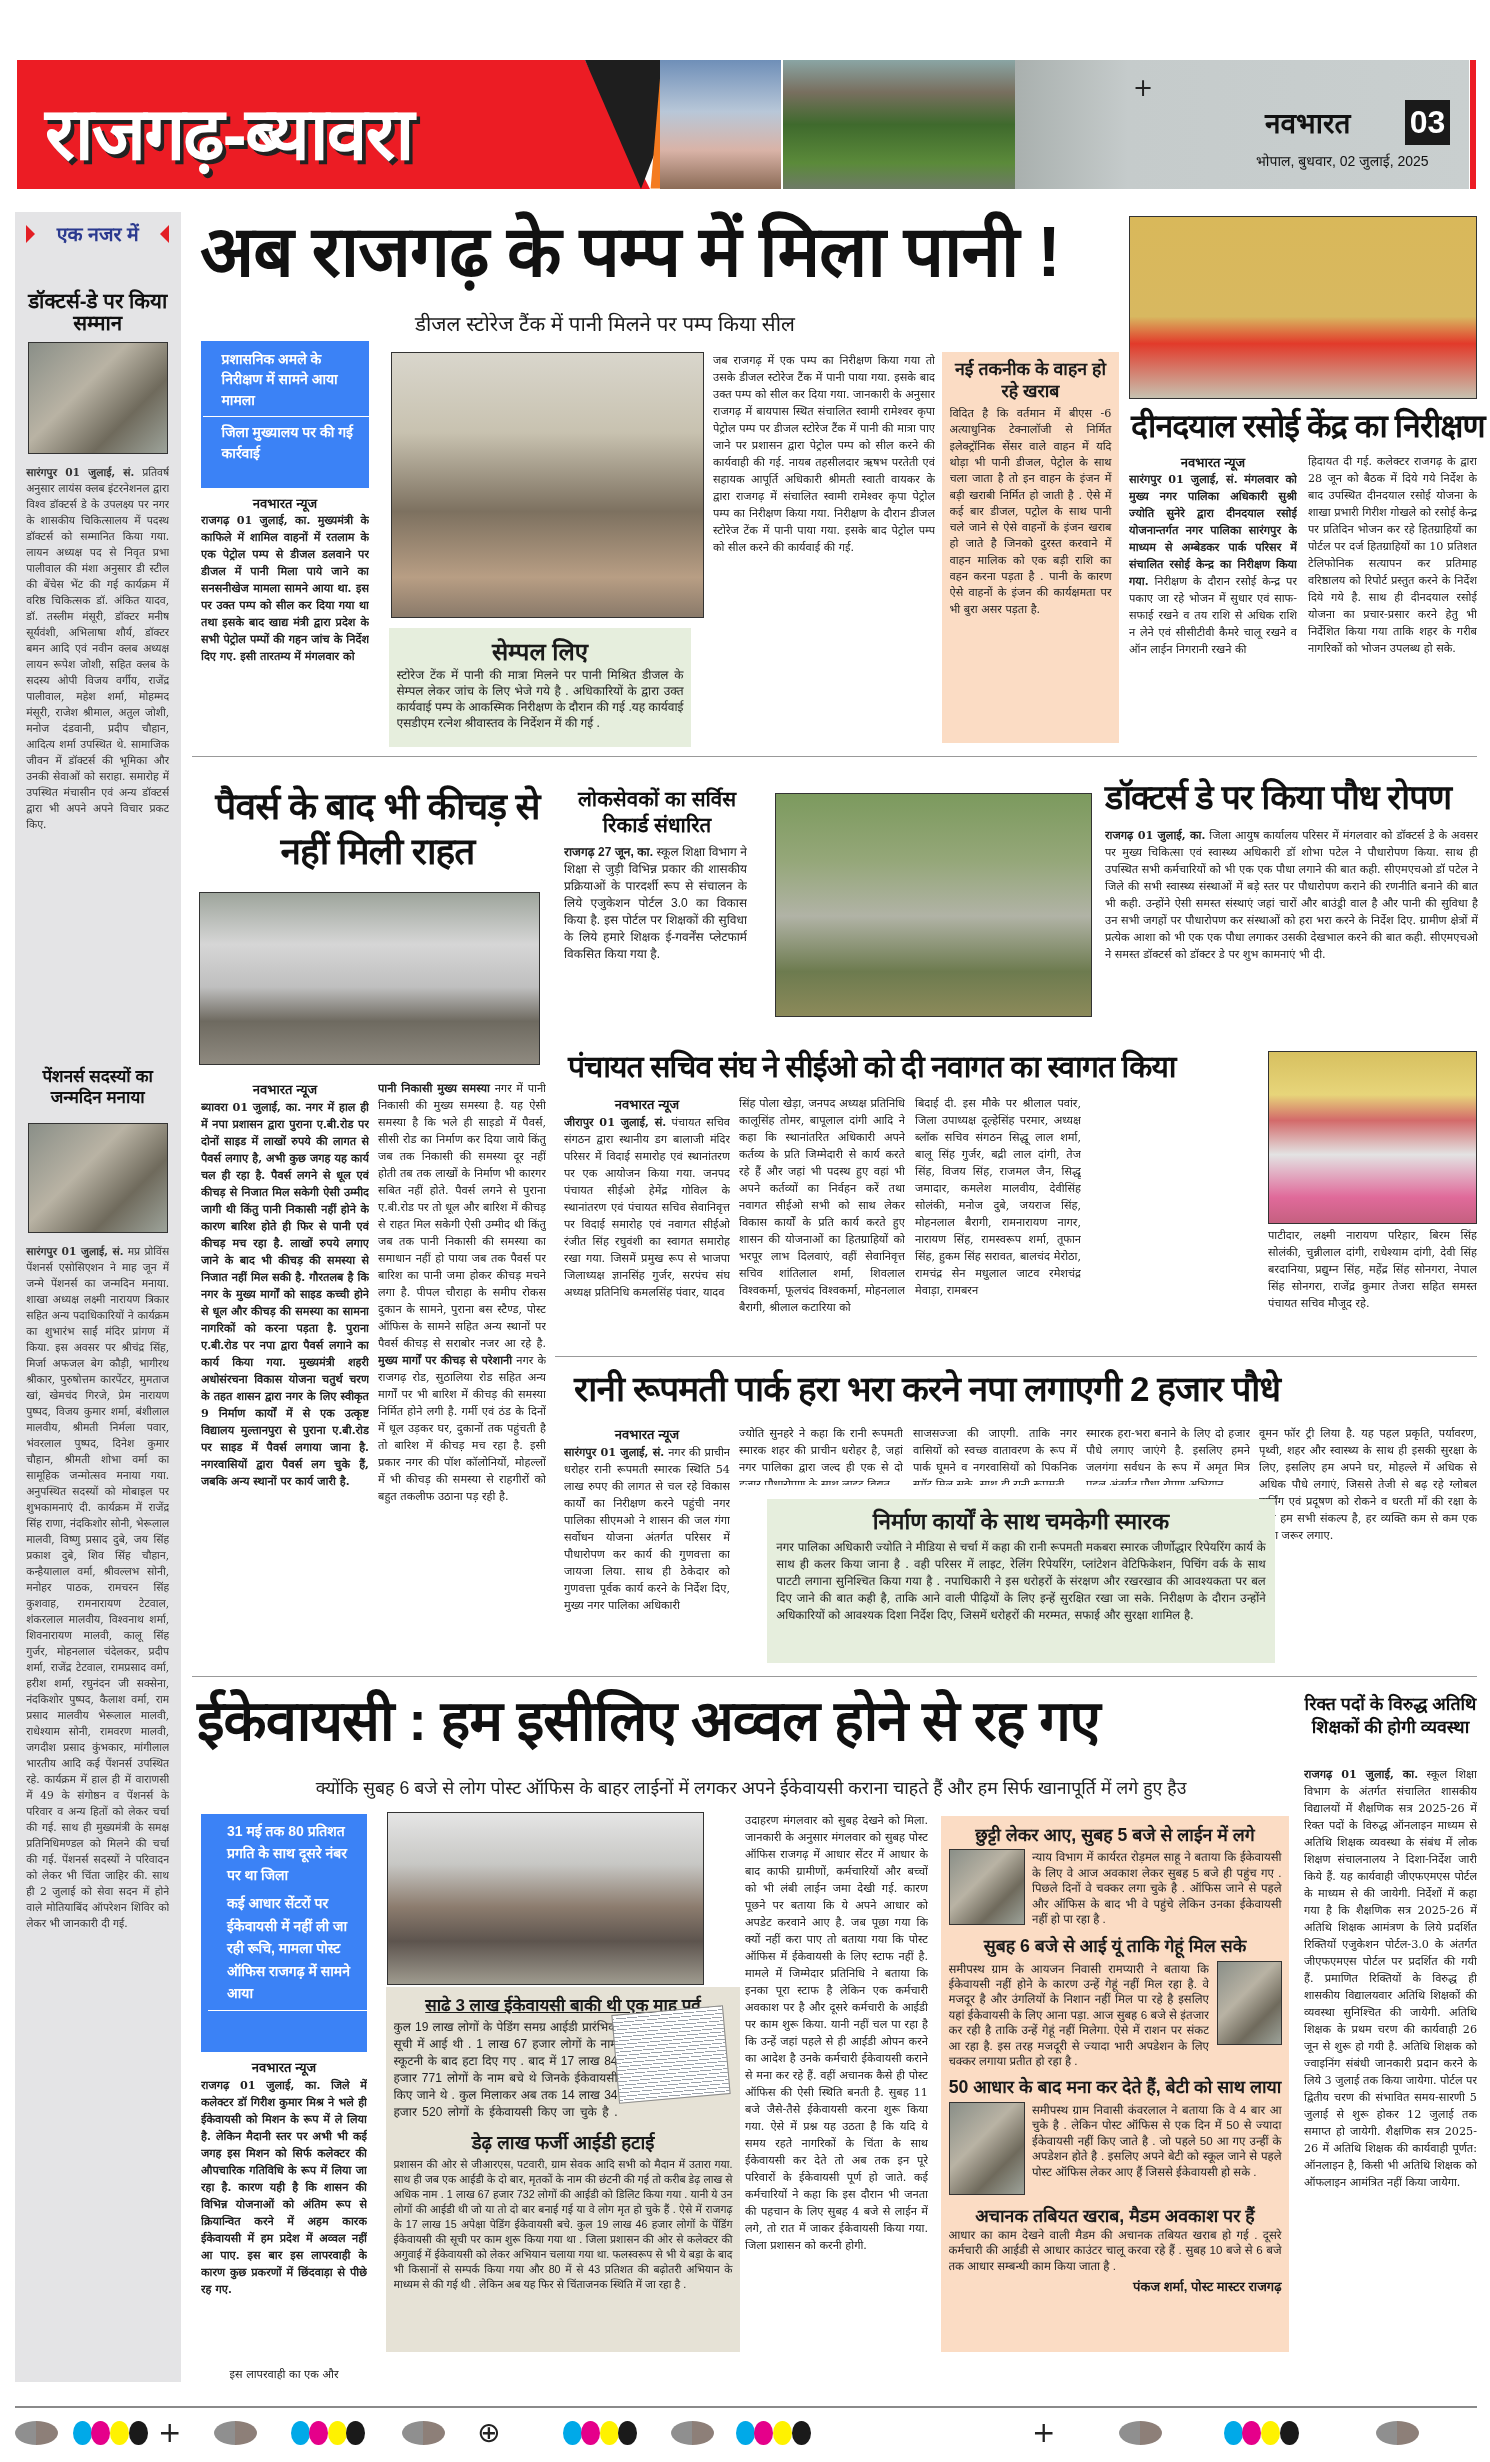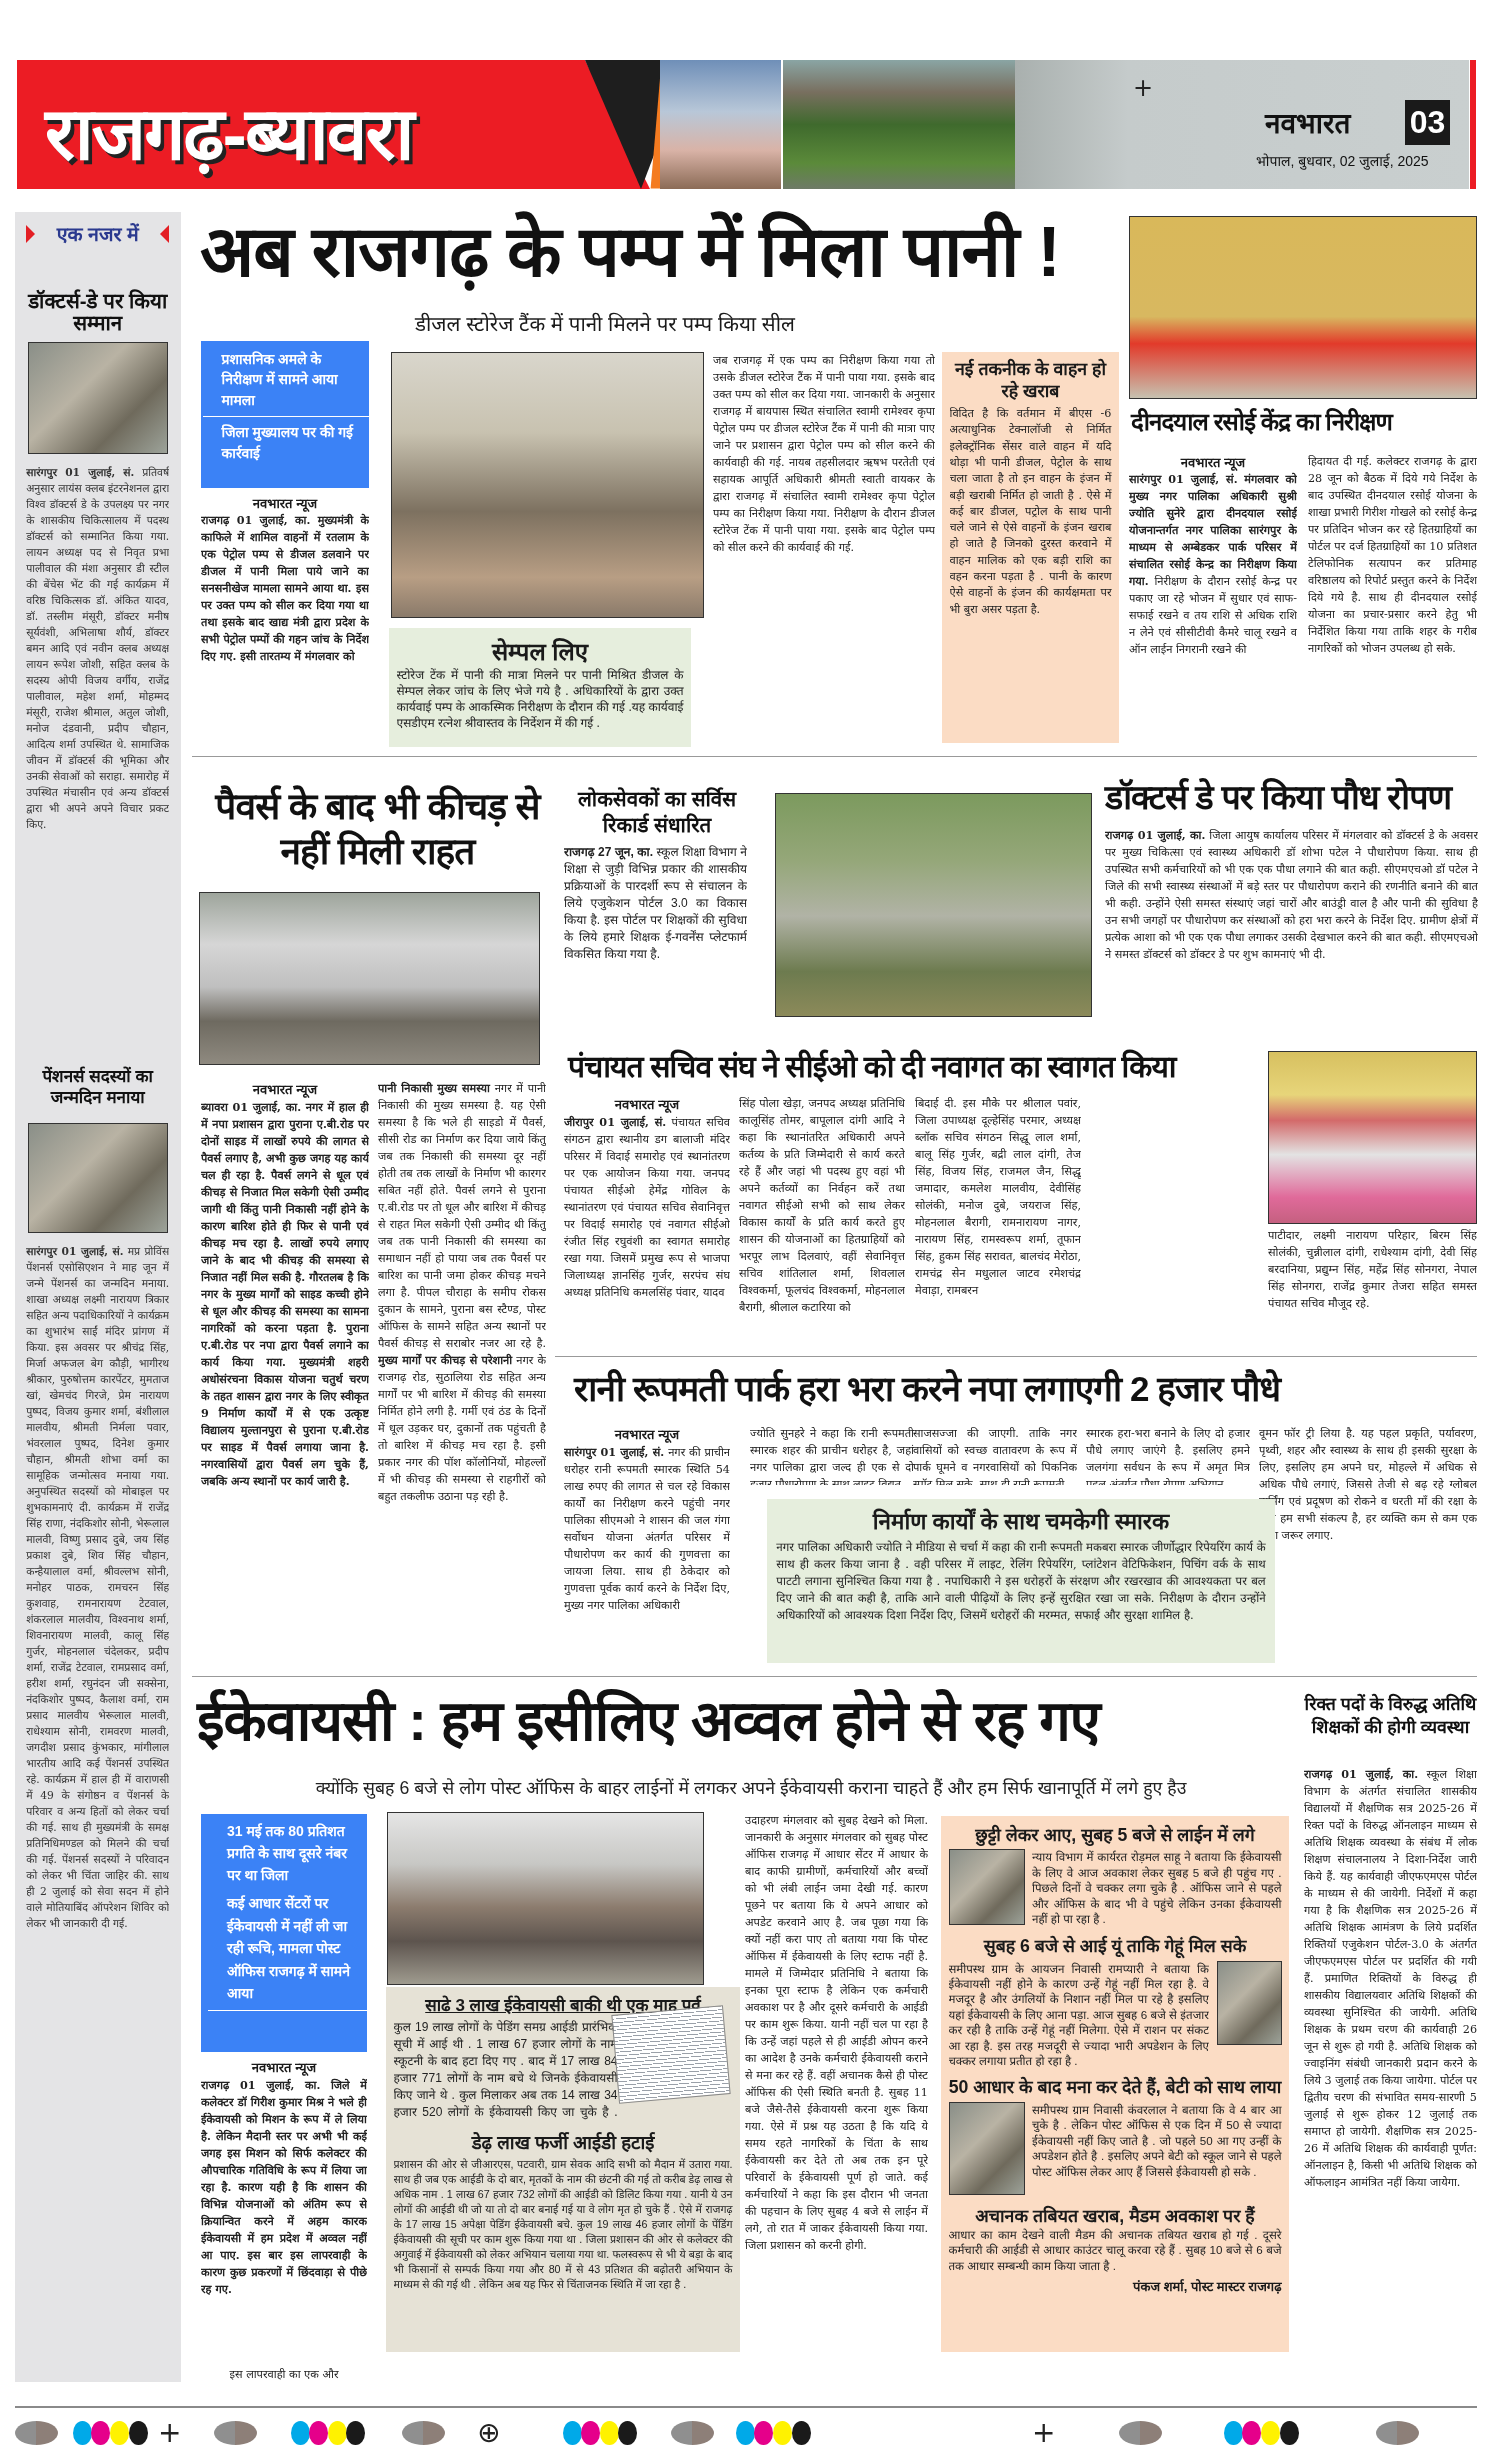--- a/index.html
+++ b/index.html
@@ -113,21 +113,21 @@
 </div>
 
 <div class="abs body-text" style="left:713px; top:352px; width:222px; height:391px;">जब राजगढ़ में एक पम्प का निरीक्षण किया गया तो उसके डीजल स्टोरेज टैंक में पानी पाया गया. इसके बाद उक्त पम्प को सील कर दिया गया. जानकारी के अनुसार राजगढ़ में बायपास स्थित संचालित स्वामी रामेश्वर कृपा पेट्रोल पम्प पर डीजल स्टोरेज टैंक में पानी की मात्रा पाए जाने पर प्रशासन द्वारा पेट्रोल पम्प को सील करने की कार्यवाही की गई. नायब तहसीलदार ऋषभ परतेती एवं सहायक आपूर्ति अधिकारी श्रीमती स्वाती वायकर के द्वारा राजगढ़ में संचालित स्वामी रामेश्वर कृपा पेट्रोल पम्प का निरीक्षण किया गया. निरीक्षण के दौरान डीजल स्टोरेज टेंक में पानी पाया गया. इसके बाद पेट्रोल पम्प को सील करने की कार्यवाई की गई.</div>
 
 <div class="abs peachbox" style="left:942px; top:352px; width:177px; height:391px; padding:5.6px 7.5px;">
   <div class="cond" style="font-size:17.7px; font-weight:bold; text-align:center; line-height:22.4px;">नई तकनीक के वाहन हो रहे खराब</div>
   <div class="body-text" style="font-size:11.2px; line-height:16.3px; height:335px; margin-top:3.7px;">विदित है कि वर्तमान में बीएस -6 अत्याधुनिक टेक्नालॉजी से निर्मित इलेक्ट्रॉनिक सेंसर वाले वाहन में यदि थोड़ा भी पानी डीजल, पेट्रोल के साथ चला जाता है तो इन वाहन के इंजन में बड़ी खराबी निर्मित हो जाती है . ऐसे में कई बार डीजल, पट्रोल के साथ पानी चले जाने से ऐसे वाहनों के इंजन खराब हो जाते है जिनको दुरस्त करवाने में वाहन मालिक को एक बड़ी राशि का वहन करना पड़ता है . पानी के कारण ऐसे वाहनों के इंजन की कार्यक्षमता पर भी बुरा असर पड़ता है.</div>
 </div>
 
 <div class="abs photo" style="left:1129px; top:216px; width:348px; height:183px; background:linear-gradient(180deg,#d9b85a 0%,#d8b860 55%,#e23a2a 70%,#c7c1b0 100%);"></div>
-<div class="abs headline" style="left:1131px; top:410px; width:354px; font-size:24px;">दीनदयाल रसोई केंद्र का निरीक्षण</div>
+<div class="abs headline" style="left:1131px; top:410px; width:354px; font-size:32px;">दीनदयाल रसोई केंद्र का निरीक्षण</div>
 <div class="abs byline" style="left:1129px; top:453px; width:168px;">नवभारत न्यूज</div>
 <div class="abs body-text" style="left:1129px; top:471px; width:168px; height:279px;">
   <b>सारंगपुर 01 जुलाई, सं.</b>
   <b>मंगलवार को मुख्य नगर पालिका अधिकारी सुश्री ज्योति सुनेरे द्वारा दीनदयाल रसोई योजनान्तर्गत नगर पालिका सारंगपुर के माध्यम से अम्बेडकर पार्क परिसर में संचालित रसोई केन्द्र का निरीक्षण किया गया.</b>
   <span>निरीक्षण के दौरान रसोई केन्द्र पर पकाए जा रहे भोजन में सुधार एवं साफ-सफाई रखने व तय राशि से अधिक राशि न लेने एवं सीसीटीवी कैमरे चालू रखने व ऑन लाईन निगरानी रखने की</span>
 </div>
 <div class="abs body-text" style="left:1308px; top:453px; width:169px; height:298px;">हिदायत दी गई. कलेक्टर राजगढ़ के द्वारा 28 जून को बैठक में दिये गये निर्देश के बाद उपस्थित दीनदयाल रसोई योजना के शाखा प्रभारी गिरीश गोखले को रसोई केन्द्र पर प्रतिदिन भोजन कर रहे हितग्राहियों का पोर्टल पर दर्ज हितग्राहियों का 10 प्रतिशत टेलिफोनिक सत्यापन कर प्रतिमाह वरिष्ठालय को रिपोर्ट प्रस्तुत करने के निर्देश दिये गये है. साथ ही दीनदयाल रसोई योजना का प्रचार-प्रसार करने हेतु भी निर्देशित किया गया ताकि शहर के गरीब नागरिकों को भोजन उपलब्ध हो सके.</div>
 
 <div class="abs" style="left:192px; top:756px; width:1285px; height:0.9px; background:#999;"></div>
 
@@ -171,21 +171,21 @@
 <div class="abs body-text" style="left:1268px; top:1227px; width:209px; height:121px;">पाटीदार, लक्ष्मी नारायण परिहार, बिरम सिंह सोलंकी, चुन्नीलाल दांगी, राधेश्याम दांगी, देवी सिंह बरदानिया, प्रद्युम्न सिंह, महेंद्र सिंह सोनगरा, नेपाल सिंह सोनगरा, राजेंद्र कुमार तेजरा सहित समस्त पंचायत सचिव मौजूद रहे.</div>
 
 <div class="abs" style="left:555px; top:1356px; width:922px; height:0.9px; background:#999;"></div>
 
 <div class="abs headline" style="left:574px; top:1371px; width:913px; font-size:35px;">रानी रूपमती पार्क हरा भरा करने नपा लगाएगी 2 हजार पौधे</div>
 <div class="abs byline" style="left:564px; top:1425px; width:166px;">नवभारत न्यूज</div>
 <div class="abs body-text" style="left:564px; top:1444px; width:166px; height:220px;">
   <b>सारंगपुर 01 जुलाई, सं.</b>
   <span>नगर की प्राचीन धरोहर रानी रूपमती स्मारक स्थिति 54 लाख रुपए की लागत से चल रहे विकास कार्यों का निरीक्षण करने पहुंची नगर पालिका सीएमओ ने शासन की जल गंगा सर्वोधन योजना अंतर्गत परिसर में पौधारोपण कर कार्य की गुणवत्ता का जायजा लिया. साथ ही ठेकेदार को गुणवत्ता पूर्वक कार्य करने के निर्देश दिए, मुख्य नगर पालिका अधिकारी</span>
 </div>
-<div class="abs body-text" style="left:739px; top:1425px; width:164px; height:60px;margin-left:11px;">ज्योति सुनहरे ने कहा कि रानी रूपमती स्मारक शहर की प्राचीन धरोहर है, जहां नगर पालिका द्वारा जल्द ही एक से दो हजार पौधारोपण के साथ लाइट विद्युत</div>
+<div class="abs body-text" style="left:739px; top:1425px; width:164px; height:60px;">ज्योति सुनहरे ने कहा कि रानी रूपमती स्मारक शहर की प्राचीन धरोहर है, जहां नगर पालिका द्वारा जल्द ही एक से दो हजार पौधारोपण के साथ लाइट विद्युत</div>
 <div class="abs body-text" style="left:913px; top:1425px; width:164px; height:60px;">साजसज्जा की जाएगी. ताकि नगर वासियों को स्वच्छ वातावरण के रूप में पार्क घूमने व नगरवासियों को पिकनिक स्पॉट मिल सके. साथ ही रानी रूपमती</div>
 <div class="abs body-text" style="left:1086px; top:1425px; width:164px; height:60px;">स्मारक हरा-भरा बनाने के लिए दो हजार पौधे लगाए जाएंगे है. इसलिए हमने जलगंगा सर्वधन के रूप में अमृत मित्र पहल अंतर्गत पौधा रोपण अभियान</div>
 <div class="abs body-text" style="left:1259px; top:1425px; width:218px; height:238px;">वूमन फॉर ट्री लिया है. यह पहल प्रकृति, पर्यावरण, पृथ्वी, शहर और स्वास्थ्य के साथ ही इसकी सुरक्षा के लिए, इसलिए हम अपने घर, मोहल्ले में अधिक से अधिक पौधे लगाएं, जिससे तेजी से बढ़ रहे ग्लोबल वार्मिंग एवं प्रदूषण को रोकने व धरती माँ की रक्षा के लिए हम सभी संकल्प है, हर व्यक्ति कम से कम एक पौधा जरूर लगाए.</div>
 <div class="abs greenbox" style="left:767px; top:1499px; width:508px; height:164px; padding:5.6px 9.3px;">
   <div class="cond" style="font-size:22.4px; font-weight:bold; text-align:center;">निर्माण कार्यों के साथ चमकेगी स्मारक</div>
   <div class="body-text" style="font-size:11.6px; line-height:17px; height:121px; margin-top:3.7px;">नगर पालिका अधिकारी ज्योति ने मीडिया से चर्चा में कहा की रानी रूपमती मकबरा स्मारक जीर्णोद्धार रिपेयरिंग कार्य के साथ ही कलर किया जाना है . वही परिसर में लाइट, रेलिंग रिपेयरिंग, प्लांटेशन वेटिफिकेशन, पिचिंग वर्क के साथ पाटटी लगाना सुनिश्चित किया गया है . नपाधिकारी ने इस धरोहरों के संरक्षण और रखरखाव की आवश्यकता पर बल दिए जाने की बात कही है, ताकि आने वाली पीढ़ियों के लिए इन्हें सुरक्षित रखा जा सके. निरीक्षण के दौरान उन्होंने अधिकारियों को आवश्यक दिशा निर्देश दिए, जिसमें धरोहरों की मरम्मत, सफाई और सुरक्षा शामिल है.</div>
 </div>
 
 <div class="abs" style="left:192px; top:1676px; width:1285px; height:0.9px; background:#999;"></div>
 

